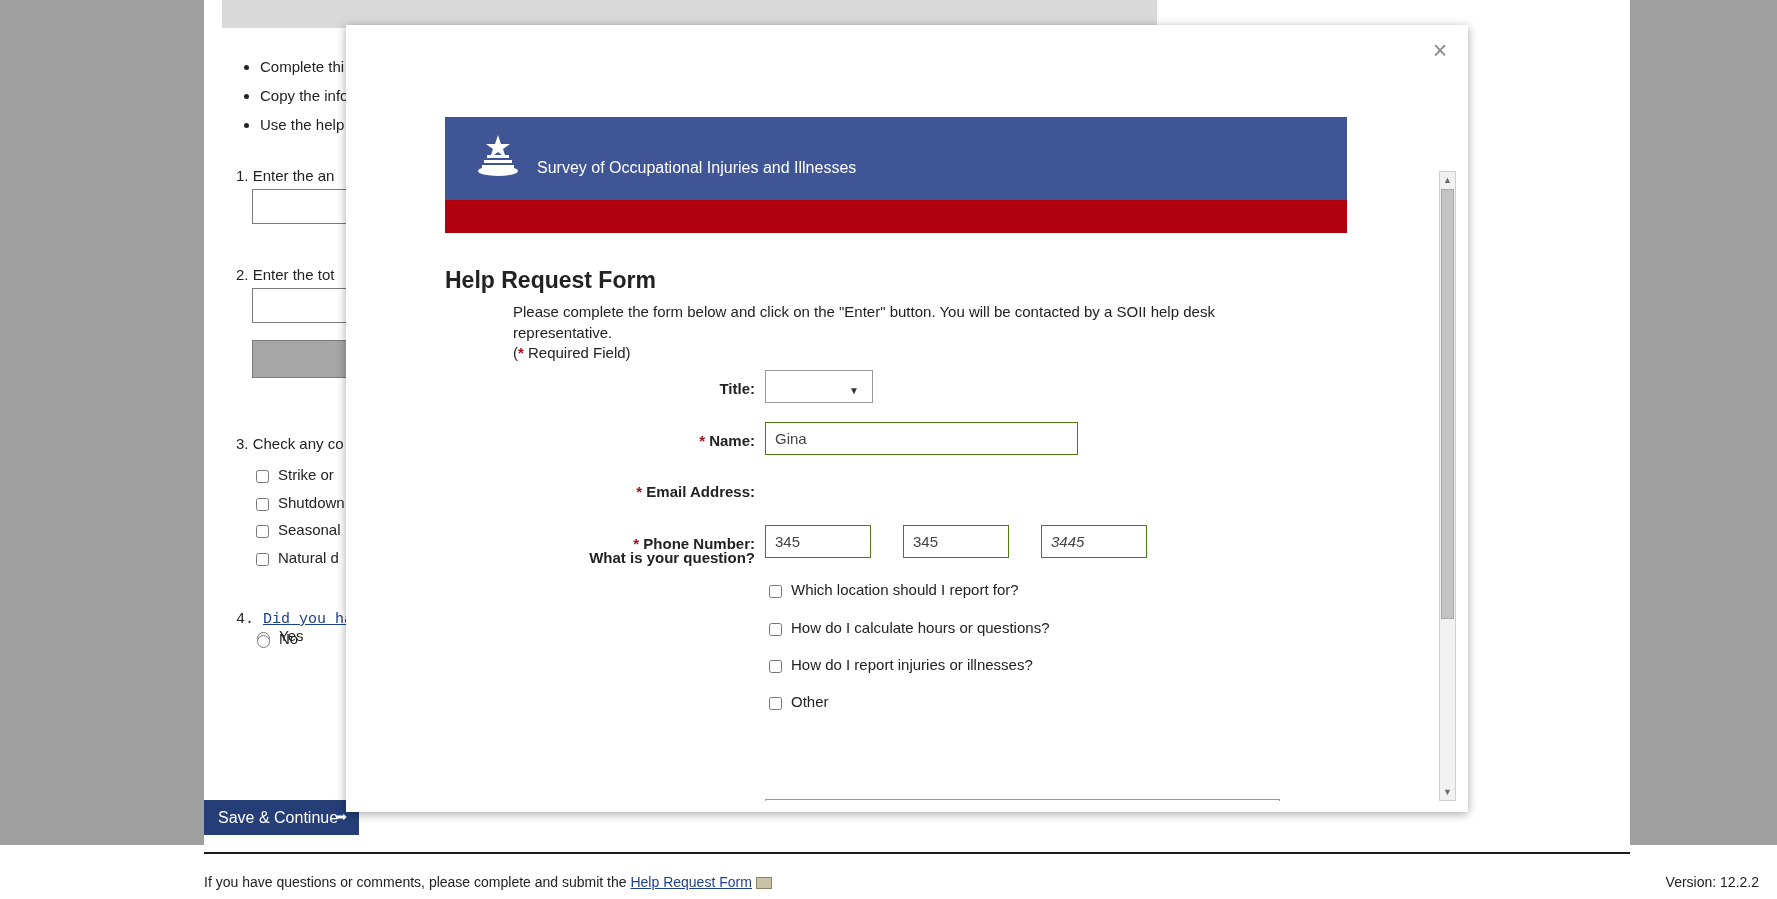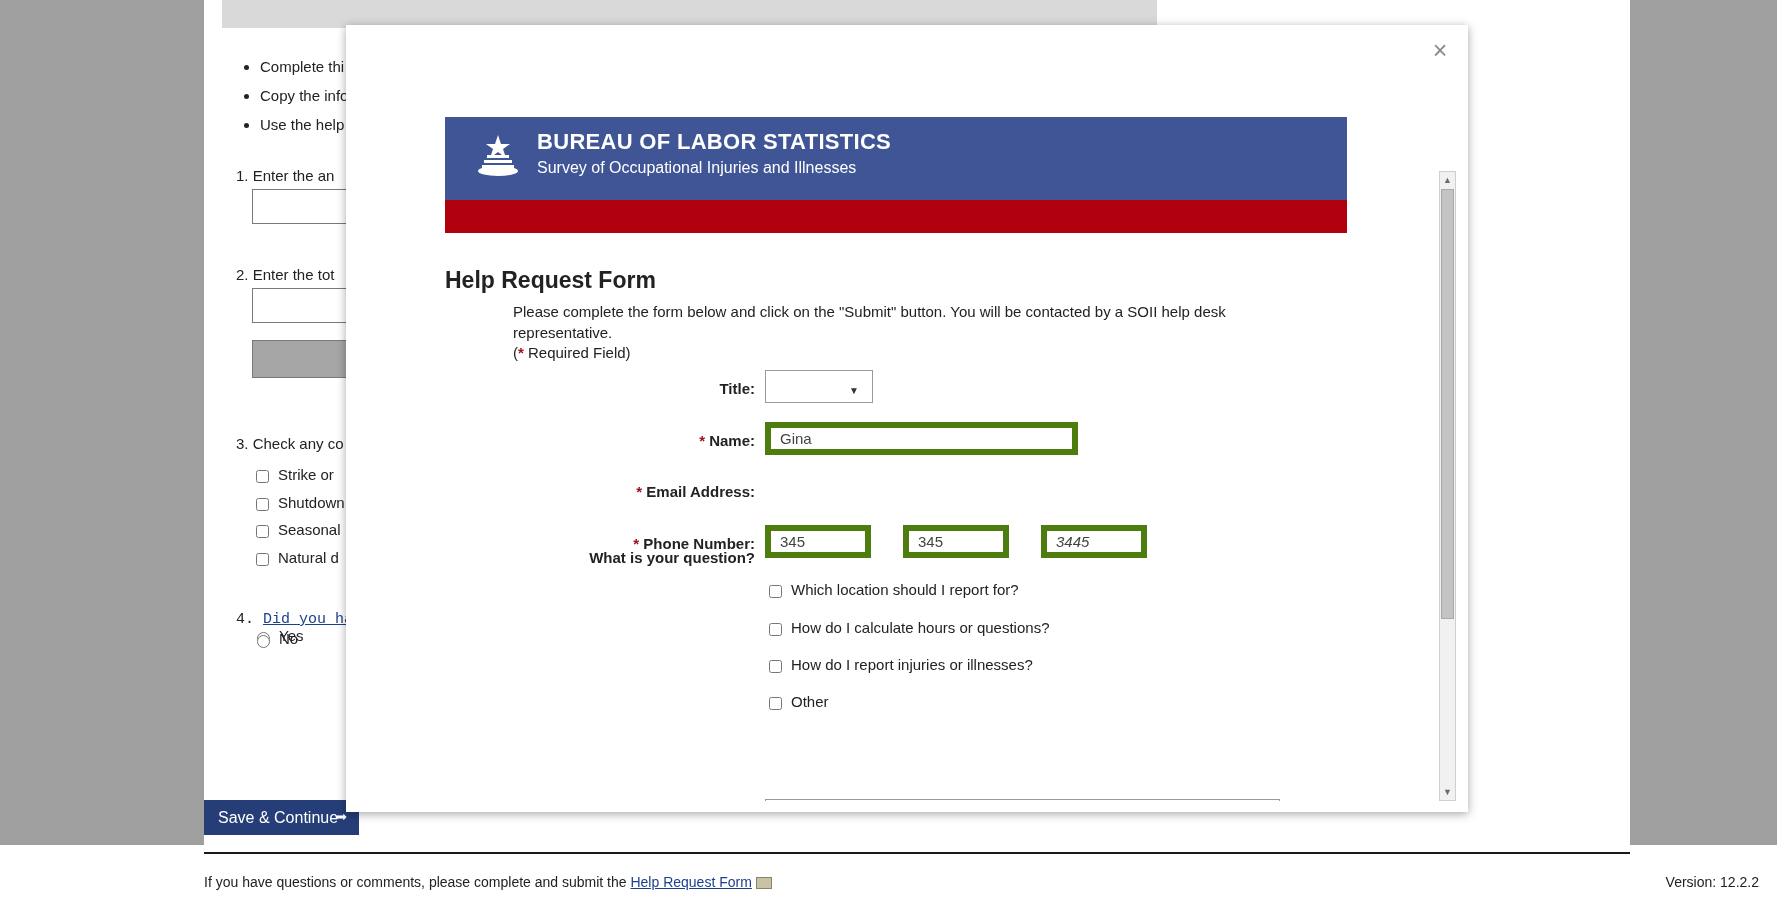--- a/index.html
+++ b/index.html
@@ -142,21 +142,21 @@
   .form-req {
     position: absolute; left: 167px; top: 255px;
     font-size: 15px; color: #222;
   }
   .req-star { color: #a01020; font-weight: bold; }
   .f-label {
     position: absolute; text-align: right; font-size: 15px;
     font-weight: bold; color: #222;
   }
   .f-input {
-    position: absolute; border: 6px solid #4d7c0f; background: #fff;
+    position: absolute; border: 1px solid #4d7c0f; background: #fff;
     font-size: 15px; color: #444; padding: 0 9px; height: 33px;
     font-family: "Liberation Sans", sans-serif;
   }
   .f-select {
     position: absolute; border: 1px solid #9a9a9a; background: #fff;
     height: 33px; width: 108px; font-size: 15px;
     font-family: "Liberation Sans", sans-serif;
     -webkit-appearance: none; appearance: none; padding: 0 9px;
   }
   .sel-caret {
@@ -258,27 +258,26 @@
     <div class="modal-body">
 
       <div class="bls-header">
         <svg class="bls-seal" viewBox="0 0 56 56">
           <ellipse cx="28" cy="40" rx="20" ry="5" fill="#ffffff"></ellipse>
           <rect x="12" y="34" width="32" height="3" fill="#ffffff"></rect>
           <rect x="14" y="29" width="28" height="3" fill="#ffffff"></rect>
           <rect x="17" y="24" width="22" height="3" fill="#ffffff"></rect>
           <polygon points="28,4 31,13 40,13 33,18 36,27 28,21 20,27 23,18 16,13 25,13" fill="#ffffff"></polygon>
         </svg>
-        <div class="bls-title">BUREAU OF LABOR STATISTICS</div>
         <div class="bls-sub">Survey of Occupational Injuries and Illnesses</div>
       </div>
       <div class="bls-red"></div>
 
       <div class="form-title">Help Request Form</div>
-      <div class="form-intro">Please complete the form below and click on the "Submit" button. You will be contacted by a SOII help desk representative.</div>
+      <div class="form-intro">Please complete the form below and click on the "Enter" button. You will be contacted by a SOII help desk representative.</div>
       <div class="form-req">
         <span>(</span><span class="req-star">*</span><span> Required Field)</span>
       </div>
 
       <div class="f-label" style="left:140px; top:291px; width:269px;">Title:</div>
       <select class="f-select" style="left:419px; top:281px;">
         <option></option>
       </select>
       <span class="sel-caret" style="left:503px; top:296px;">▼</span>
 

